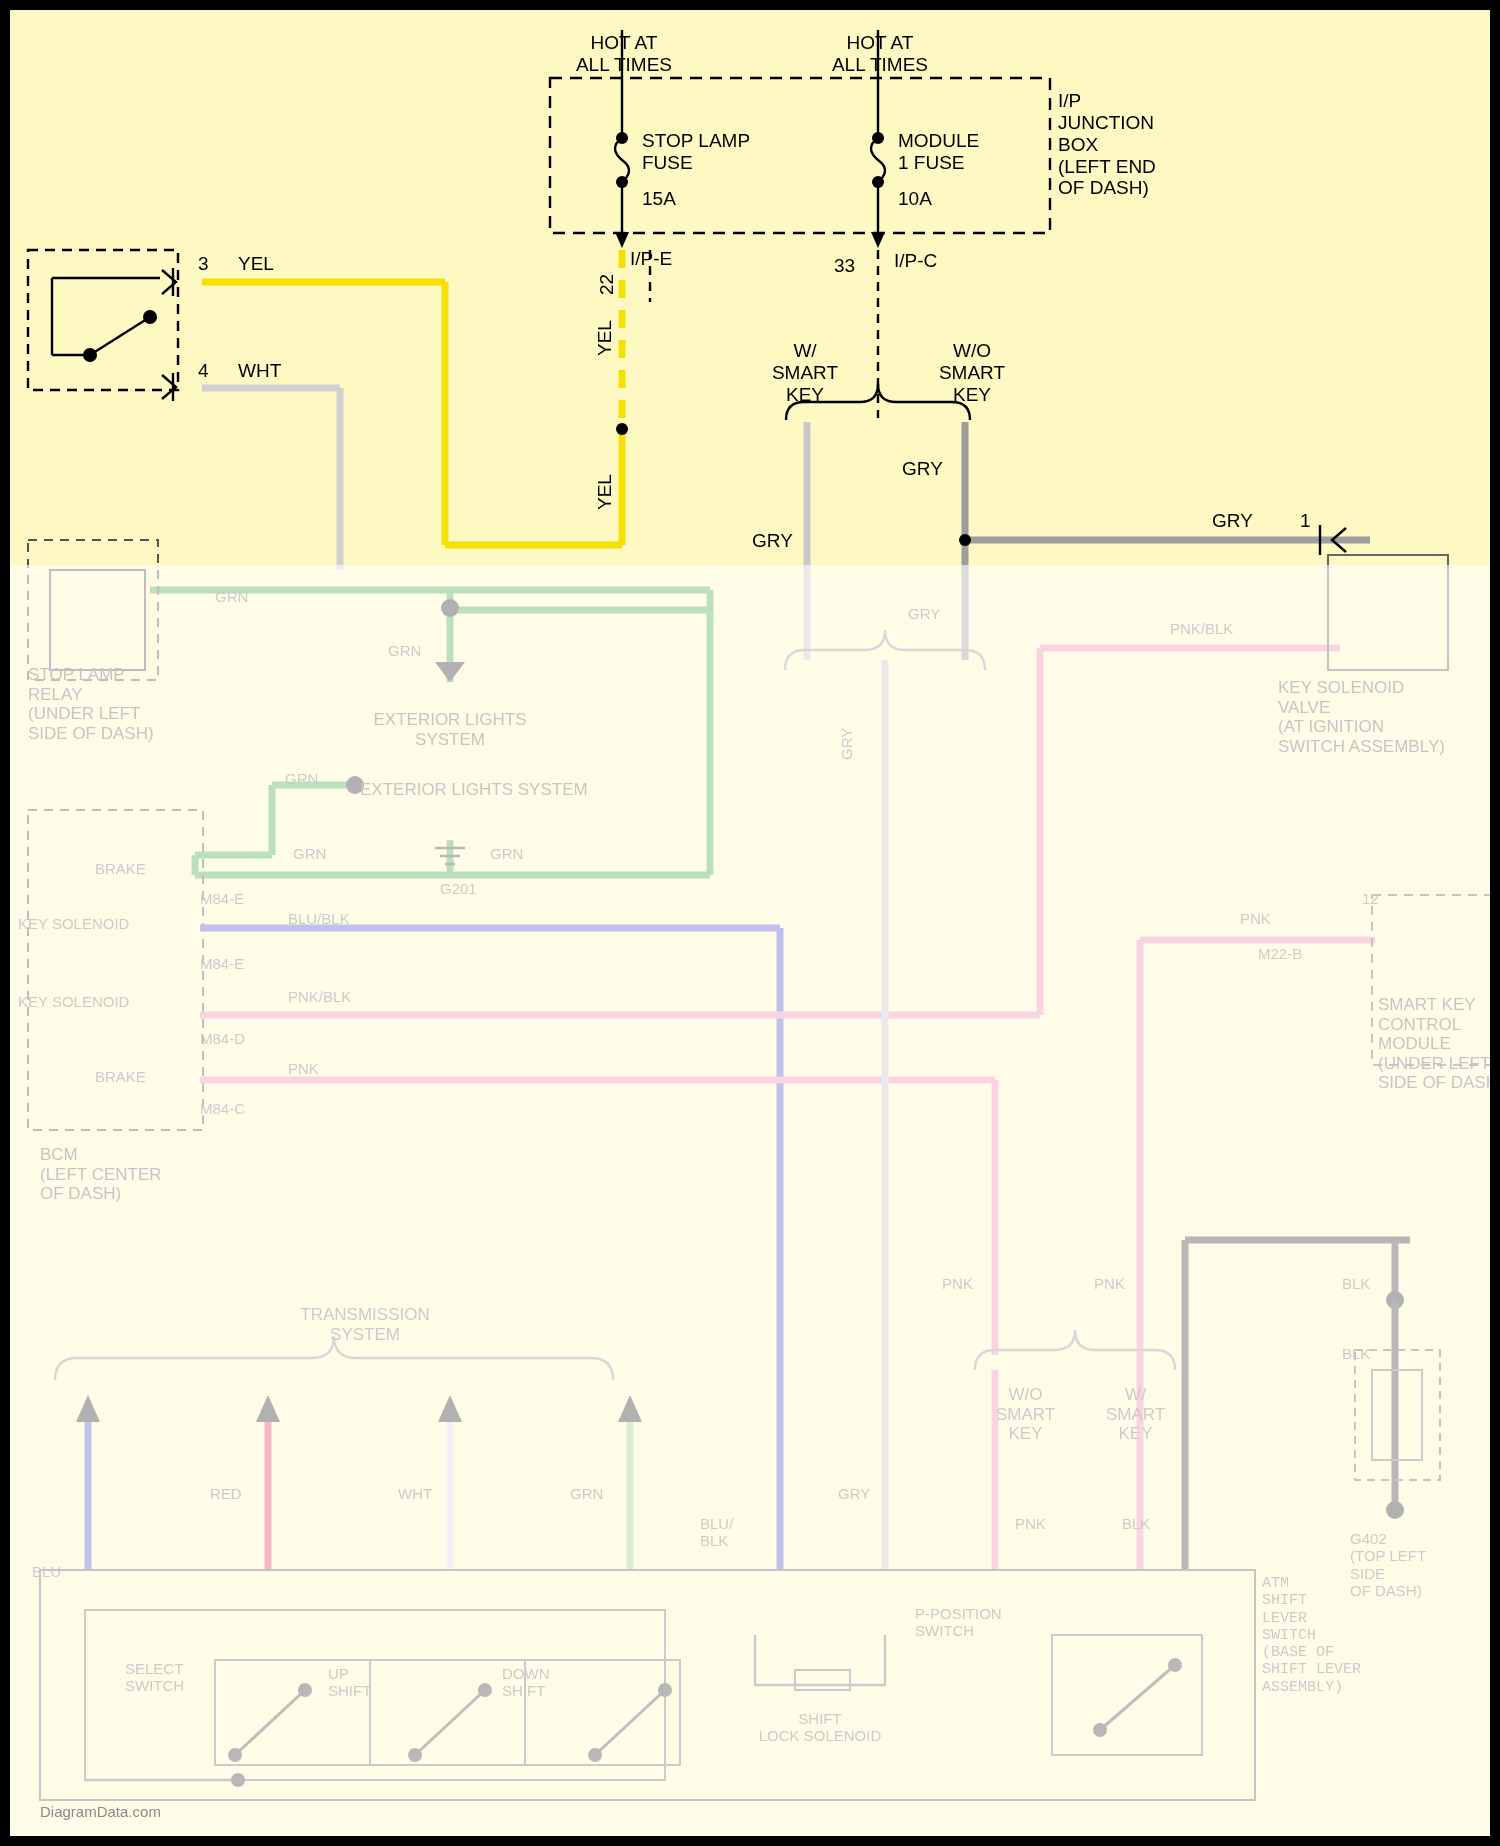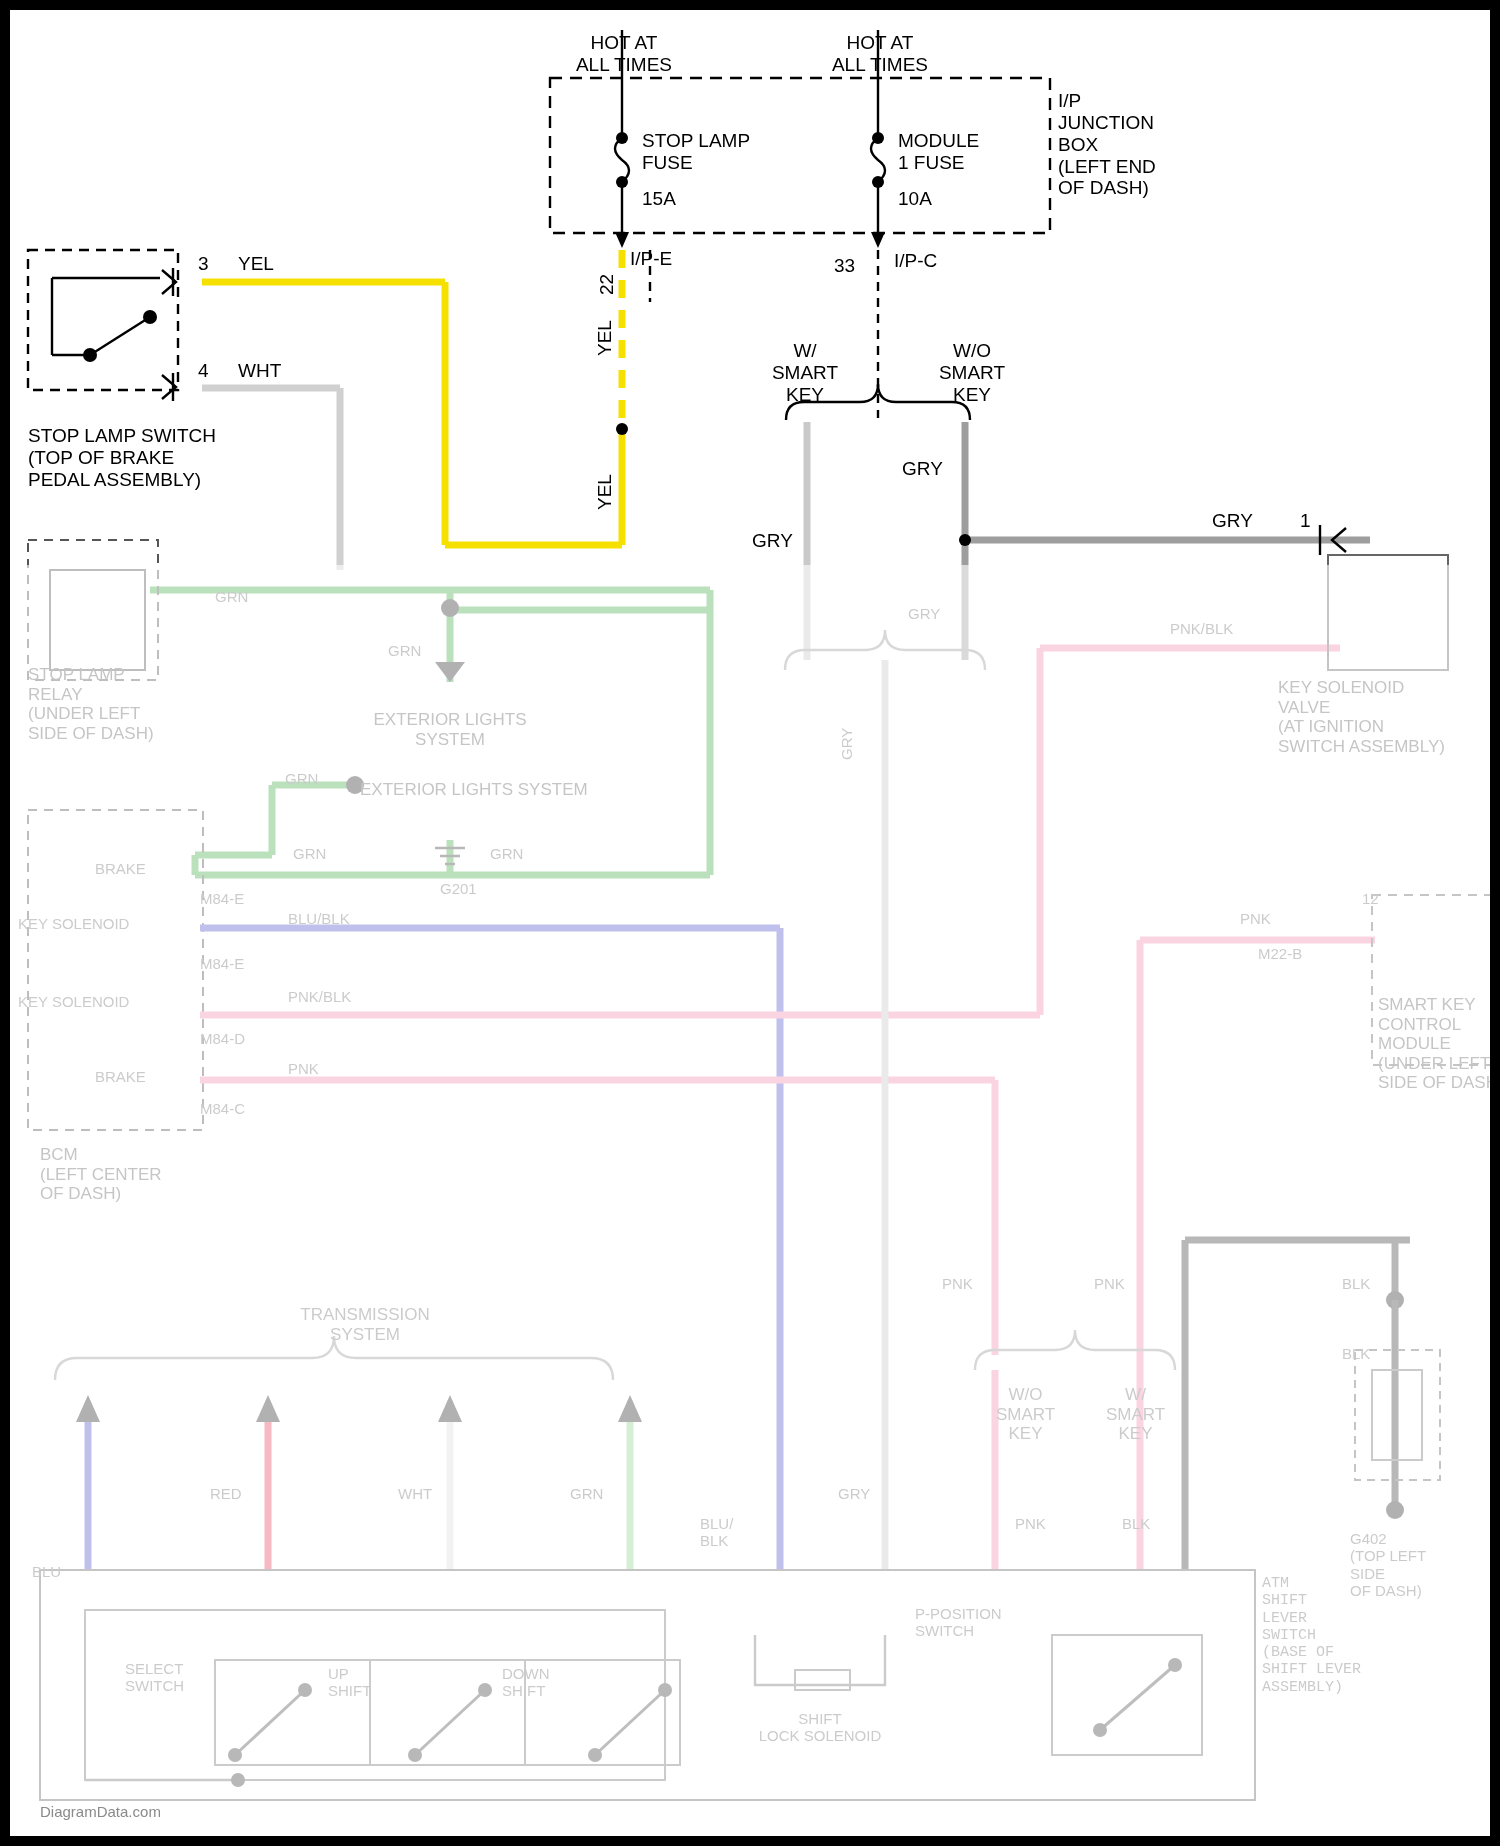--- a/index.html
+++ b/index.html
@@ -1,20 +1,20 @@
 <!DOCTYPE html>
 <html><head>
 <meta charset="utf-8">
 <style>
   html,body{margin:0;padding:0;background:#000;}
   body{font-family:"Liberation Sans", sans-serif;}
   #page{
     position:relative;
     width:1500px;height:1846px;
-    background:#ffffff;
+    background:#fef9c3;
     border:10px solid #000;
     box-sizing:border-box;
     overflow:hidden;
   }
   
   #fade-overlay{
     position:absolute;left:0;top:555px;width:1500px;height:1300px;
     background:rgba(255,255,255,0.62);
     pointer-events:none;z-index:50;
   }
@@ -133,23 +133,20 @@
   <div class="lbl" style="left:884px;top:240px;">I/P-C</div>
 
   <div class="vert" style="left:584px;top:288px;height:58px;">YEL</div>
   <div class="vert" style="left:584px;top:442px;height:58px;">YEL</div>
 
   <div class="lbl" style="left:188px;top:243px;">3</div>
   <div class="lbl" style="left:228px;top:243px;">YEL</div>
   <div class="lbl" style="left:188px;top:350px;">4</div>
   <div class="lbl" style="left:228px;top:350px;">WHT</div>
 
-  <div class="lbl" style="left:18px;top:415px;">STOP LAMP SWITCH
-(TOP OF BRAKE
-PEDAL ASSEMBLY)</div>
 
   <div class="lbl ctr" style="left:740px;top:330px;width:110px;">W/
 SMART
 KEY</div>
   <div class="lbl ctr" style="left:902px;top:330px;width:120px;">W/O
 SMART
 KEY</div>
 
   <div class="lbl" style="left:742px;top:520px;">GRY</div>
   <div class="lbl" style="left:892px;top:448px;">GRY</div>

